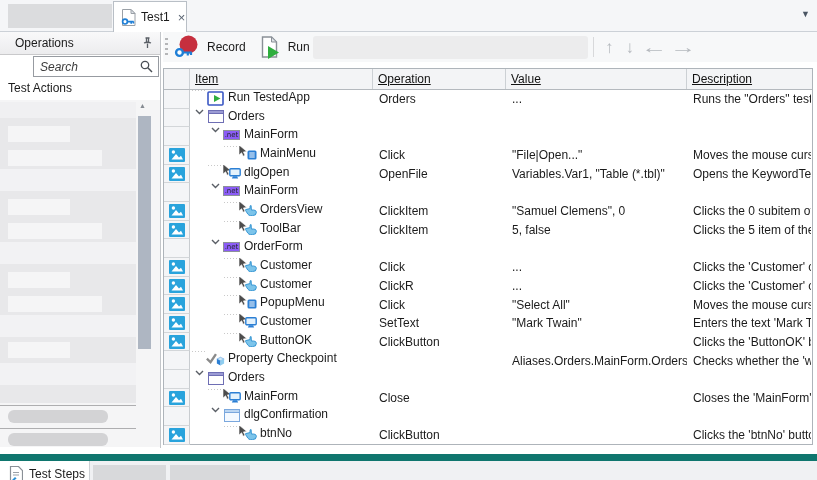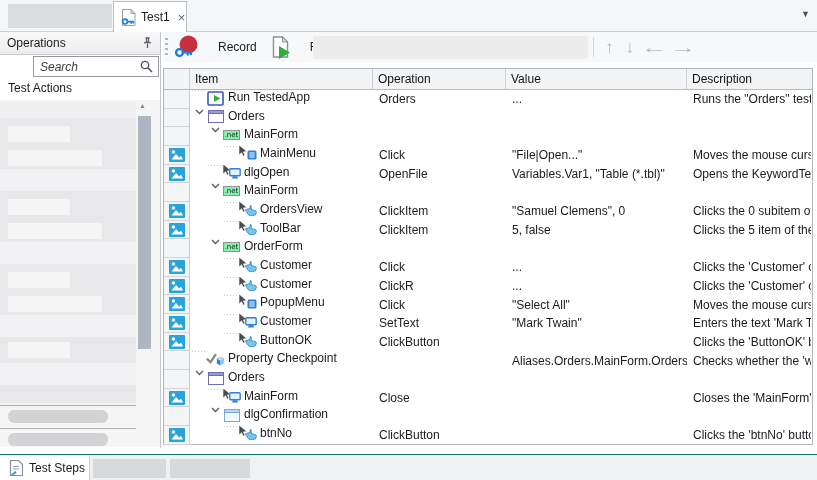--- a/index.html
+++ b/index.html
@@ -9,69 +9,69 @@
   
   .tabbar { position:absolute; left:0; top:0; width:817px; height:32px; background:#f5f6f8; border-bottom:1px solid #ccd1d7; }
   .tab-ghost { position:absolute; left:8px; top:4px; width:104px; height:24px; background:#dbdcde; }
   .tab-active { position:absolute; left:113px; top:1px; width:74px; height:31px; background:#fff; border:1px solid #b9bfc6; border-bottom:none; display:flex; align-items:center; padding-left:7px; gap:5px; z-index:2; }
   .tab-active .close { color:#5a6472; font-size:13px; margin-left:3px; cursor:default; }
   .tab-dropdown { position:absolute; right:7px; top:9px; color:#4a5563; font-size:9px; }
 
   
   .sidebar { position:absolute; left:0; top:32px; width:161px; height:416px; border-right:1px solid #c3c6ca; background:#fff; }
   .ops-header { height:23px; background:linear-gradient(#f9f9fa,#ececee); border-bottom:1px solid #c9c9cb; display:flex; align-items:center; padding:0 7px; }
-  .ops-header .t { flex:1; }
+  .ops-header .t { flex:1;margin-left:8px; }
   .search-wrap { position:relative; margin:1px 1px 0 1px;padding-left:32px; }
   .search-input { width:100%; height:21px; border:1px solid #979ba1; background:#fff; font-family:"Liberation Sans",sans-serif; font-size:12px; font-style:italic; color:#3c3c3c; padding:0 22px 0 6px; outline:none; }
   .search-input::placeholder { color:#3c3c3c; font-style:italic; }
   .search-ic { position:absolute; right:6px; top:4px; }
   .cat-row { height:22px; display:flex; align-items:center; padding-left:8px; background:#fff; }
   .side-list { position:absolute; left:0; top:68px; width:160px; height:347px; background:#f5f5f6; overflow:hidden; }
   .sk { position:absolute; left:0; width:136px; }
   .sk.band { background:#e8e8ea; }
   .sk.gap { background:#f2f2f4; }
   .sk.row-light { background:#f0f0f2; }
   .sk-bar { position:absolute; left:8px; height:16px; background:#f5f5f6; }
   .sk-hr { position:absolute; left:0; width:136px; height:1px; background:#aeaeb0; }
   .sk-pill { position:absolute; left:8px; width:100px; height:13px; border-radius:6px; background:#d3d3d5; }
   .sbar { position:absolute; left:137px; top:16px; width:15px; height:331px; }
   .sbar-thumb { position:absolute; left:1px; top:0; width:13px; height:233px; background:#aeb6c2; }
   .sbar-up { position:absolute; left:139px; top:2px; font-size:7px; color:#868b92; }
 
   
   .toolbar { position:absolute; left:163px; top:32px; width:654px; height:30px; background:#f7f8f9; display:flex; align-items:center; }
   .grip { width:3px; height:18px; margin-left:2px; background:repeating-linear-gradient(#b5b6b8 0 2px, transparent 2px 5px); }
-  .tb-btn { display:flex; align-items:center; gap:18px; padding:0 8px 0 6px; height:28px; cursor:default;text-align:center; }
+  .tb-btn { display:flex; align-items:center; gap:7px; padding:0 8px 0 6px; height:28px; cursor:default;text-align:center; }
   .tb-dis { position:absolute; left:150px; top:4px; width:275px; height:23px; background:#ececed; border-radius:3px; }
   .tb-sep { position:absolute; left:430px; top:5px; width:1px; height:20px; background:#d8d9db; }
   .tb-arrows { position:absolute; left:442px; top:0; height:30px; display:flex; align-items:center; gap:12px; color:#b5b9be; }
   .tb-arrows .ar { font-size:17px; font-weight:bold; line-height:1; }
   .tb-arrows .wide { display:inline-block; transform:scaleX(1.55); }
 
   
   .kdt { position:absolute; left:163px; top:68px; width:650px; height:377px; border:1px solid #aeb4ba; background:#fff; }
   .kdt-head { display:flex; height:21px; background:#f3f4f6; border-bottom:1px solid #b4b9be; }
-  .hc { display:flex; align-items:center; padding-left:5px; border-right:1px solid #ccd0d4; color:#121212; }
+  .hc { display:flex; align-items:center; padding-left:5px; border-right:1px solid #ccd0d4; color:#121212;text-decoration:underline; }
   .hc:last-child { border-right:none; }
   .c0 { width:26px; } .c1 { width:183px; } .c2 { width:133px; } .c3 { width:181px; } .c4 { width:124px; }
   .kdt-body { position:relative; }
   .trow { display:flex; height:18.68px; align-items:center; }
   .shot-cell { width:26px; height:100%; background:#f4f5f7; border-right:1px solid #c8ccd0; border-bottom:1px solid #d3d6d9; display:flex; align-items:center; justify-content:center; }
   .tree-cell { width:183px; height:100%; display:flex; align-items:flex-start; overflow:hidden; white-space:nowrap; }
   .cell { height:100%; display:flex; align-items:center; padding-left:6px; overflow:hidden; white-space:nowrap; }
   .chev { width:14px; display:flex; justify-content:center; flex:none; }
   .dotlead { width:14px; height:1px; flex:none; background:repeating-linear-gradient(90deg,#c9c9c9 0 1px, transparent 1px 3px); }
   .nico { width:19px; height:16px; display:flex; align-items:center; justify-content:center; position:relative; flex:none; }
   .tlabel { padding-left:3px; }
-  .net-badge { display:inline-block; border:1px solid #8d9198; background:#86efac; color:#24282d; font-size:7px; line-height:8px; padding:0 1px; font-family:"DejaVu Sans",sans-serif; }
+  .net-badge { display:inline-block; border:1px solid #8d9198; background:#8b5cf6; color:#24282d; font-size:7px; line-height:8px; padding:0 1px; font-family:"DejaVu Sans",sans-serif; }
   .cursor-ic { position:absolute; left:0; top:-1px; }
   .subglyph { position:absolute; right:0; bottom:-1px; }
 
   
-  .bottombar { position:absolute; left:0; top:454px; width:817px; height:26px; background:#f0f1f3; border-top:1px solid #0f766e; }
+  .bottombar { position:absolute; left:0; top:454px; width:817px; height:26px; background:#f0f1f3; border-top:7px solid #0f766e; }
   .bb-tab { position:absolute; left:0; top:0; width:90px; height:26px; background:#fff; border-right:1px solid #cdd1d5; display:flex; align-items:center; gap:6px; padding-left:9px; }
   .bb-ghost1 { position:absolute; left:93px; top:4px; width:73px; height:19px; background:#d8d9db; }
   .bb-ghost2 { position:absolute; left:170px; top:4px; width:80px; height:19px; background:#d8d9db; }
 
   .ic { display:inline-flex; align-items:center; justify-content:center; }
 </style>
 </head>
 <body>
 
 <div class="tabbar">

